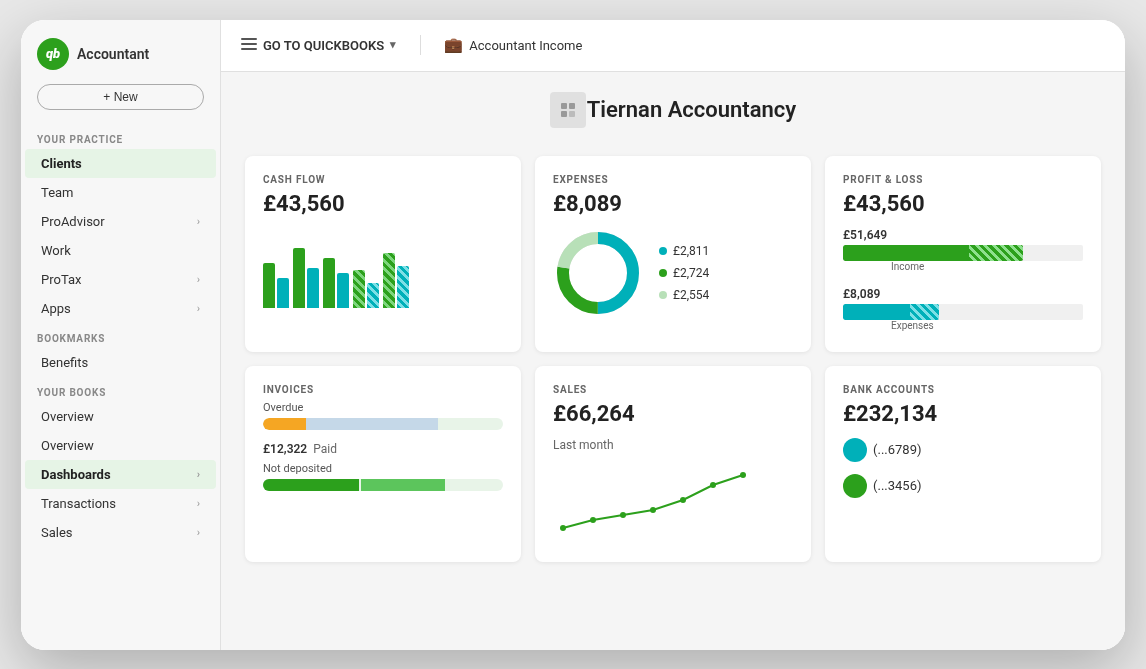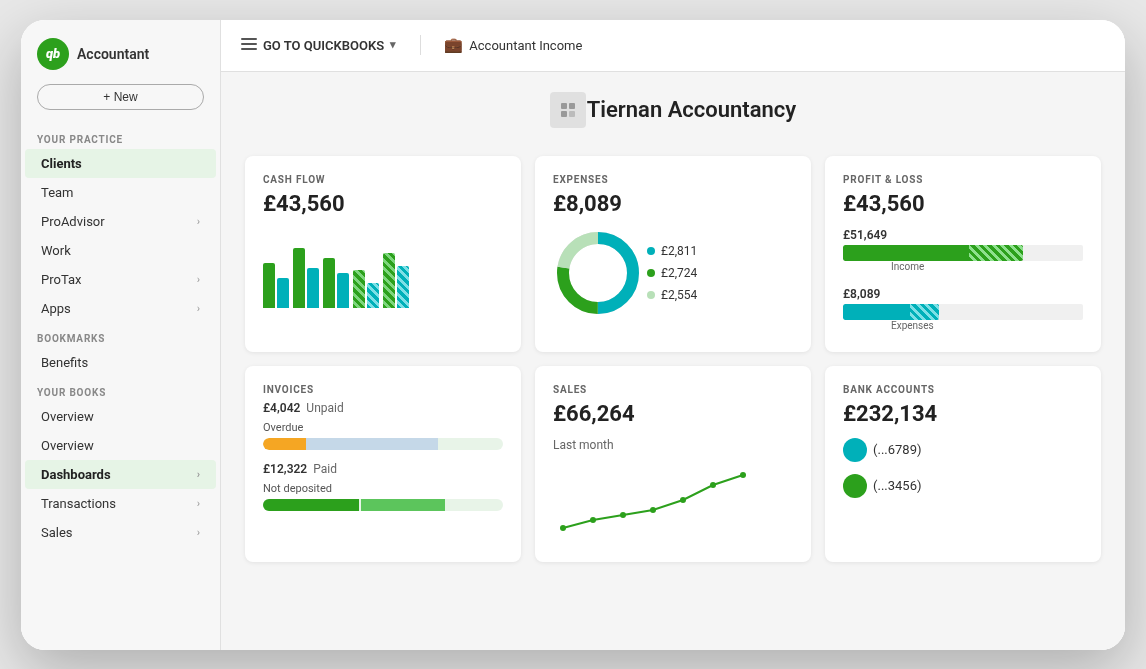--- a/index.html
+++ b/index.html
@@ -212,21 +212,21 @@
     }
     .bar-teal-hatched {
       background: repeating-linear-gradient(
         45deg, #00b0b9, #00b0b9 3px, #7de0e6 3px, #7de0e6 6px
       );
     }
     
     .donut-area {
       display: flex;
       align-items: center;
-      gap: 4px;
+      gap: 16px;
     }
     .donut-chart {
       position: relative;
       width: 90px;
       height: 90px;
     }
     .donut-legend { display: flex; flex-direction: column; gap: 8px; }
     .legend-item { display: flex; align-items: center; gap: 6px; font-size: 12px; color: #333; }
     .legend-dot { width: 8px; height: 8px; border-radius: 50%; }
     
@@ -441,24 +441,20 @@
                 </div>
               </div>
               <div class="pl-row-label">Expenses</div>
             </div>
           </div>
         </div>
 
         <div class="card">
           <div class="card-label">INVOICES</div>
           <div class="inv-row">
-            <div style="display:flex;gap:6px;margin-bottom:4px;">
-              <span class="inv-amount">£4,042</span>
-              <span style="font-size:12px;color:#666;">Unpaid</span>
-            </div>
             <div style="font-size:11px;color:#555;margin-bottom:4px;">Overdue</div>
             <div class="inv-track">
               <div class="inv-orange" style="width:18%;"></div>
               <div class="inv-blue" style="width:55%;"></div>
             </div>
           </div>
           <div class="inv-row">
             <div style="display:flex;gap:6px;margin-bottom:4px;margin-top:8px;">
               <span class="inv-amount">£12,322</span>
               <span style="font-size:12px;color:#666;">Paid</span>

